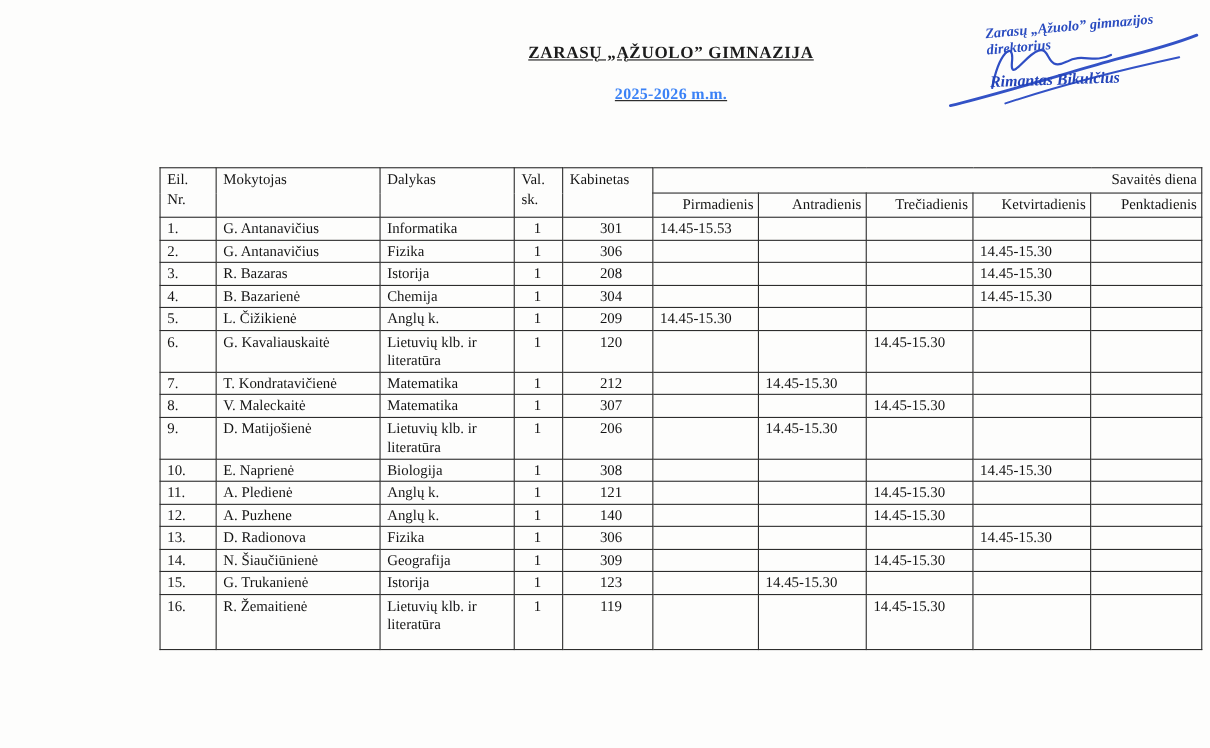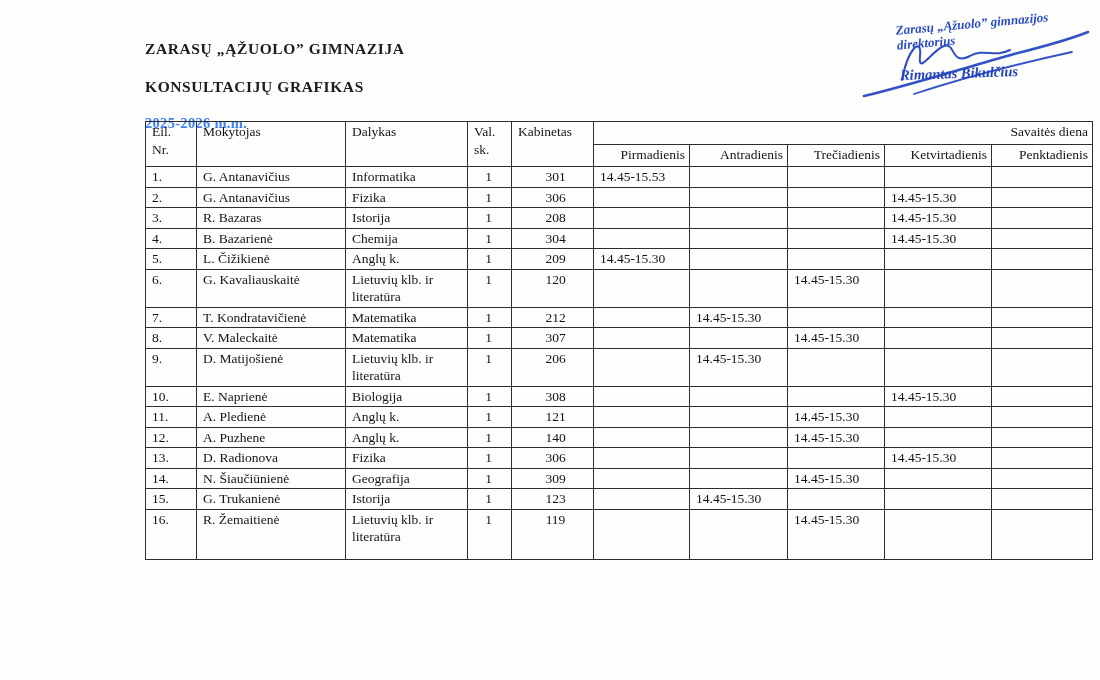--- a/index.html
+++ b/index.html
@@ -11,21 +11,22 @@
     background: #fdfdfc;
     overflow: hidden;
     color: #181818;
   }
   
   .titles {
     position: absolute;
     left: 145px;
     top: 40px;
     width: 930px;
-    text-align: left;
+    text-align: center;
+    text-decoration: underline;
   }
   .title-1, .title-2 {
     font-weight: bold;
     font-size: 15.5px;
     letter-spacing: 0.6px;
     color: #1c1c1c;
   }
   .title-1 { margin-bottom: 20px; }
   .title-2 { margin-bottom: 19px; }
   .title-3 {
@@ -58,21 +59,21 @@
     position: absolute;
     left: 42px;
     top: 59px;
     transform: rotate(-2deg);
     font-style: italic;
     font-weight: bold;
     font-size: 14.5px;
     white-space: nowrap;
   }
   
-  .sched-wrap { position: absolute; left: 145px; top: 121px; }
+  .sched-wrap { position: absolute; left: 145px; top: 152px; }
   table {
     border-collapse: collapse;
     table-layout: fixed;
     width: 947px;
   }
   col.c-nr      { width: 51px; }
   col.c-teacher { width: 149px; }
   col.c-subject { width: 122px; }
   col.c-hours   { width: 44px; }
   col.c-room    { width: 82px; }
@@ -100,21 +101,20 @@
   td.room  { padding-left: 10px; text-align: center; }
   tbody tr:last-child td { padding-bottom: 13px; }
 </style>
 </head>
 <body>
 
 <div class="page">
 
   <div class="titles">
     <div class="title-1">ZARASŲ „ĄŽUOLO” GIMNAZIJA</div>
-    <div class="title-2">KONSULTACIJŲ GRAFIKAS</div>
     <div class="title-3">2025-2026 m.m.</div>
   </div>
 
   <div class="signature">
     <svg class="sig-flourish" width="236" height="96" viewBox="0 0 236 96" fill="none">
       <path d="M6 90 C 48 80, 120 58, 156 48 C 188 40, 210 34, 230 26" stroke="#3352c6" stroke-width="2.6" stroke-linecap="round"></path>
       <path d="M44 74 C 50 42, 64 30, 62 50 C 60 70, 74 44, 86 40 C 98 36, 92 60, 112 50 C 126 42, 136 52, 152 44" stroke="#2f4ec4" stroke-width="2" stroke-linecap="round"></path>
       <path d="M56 88 C 104 72, 168 56, 214 46" stroke="#3352c6" stroke-width="1.8" stroke-linecap="round"></path>
     </svg>
     <div class="stamp-text" style="color:#2a4cc0">

